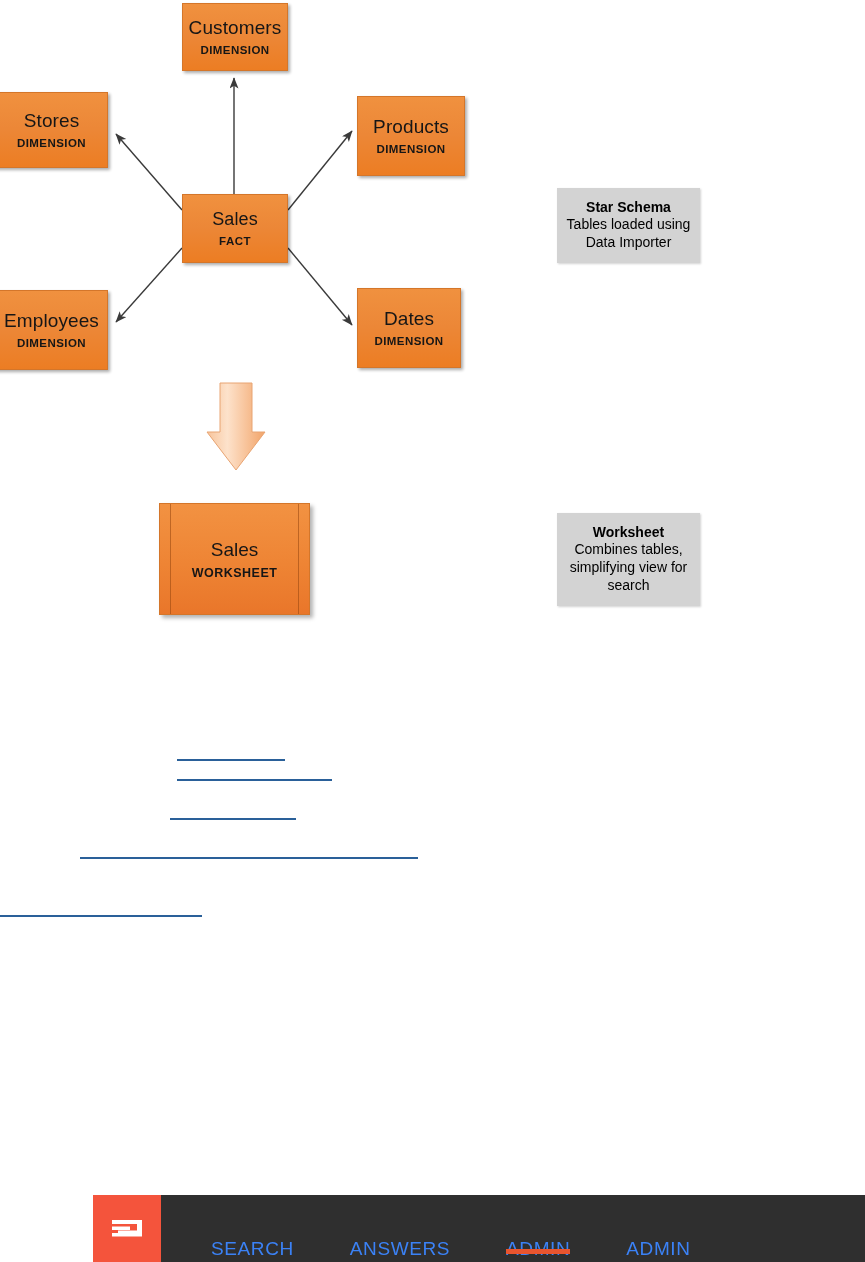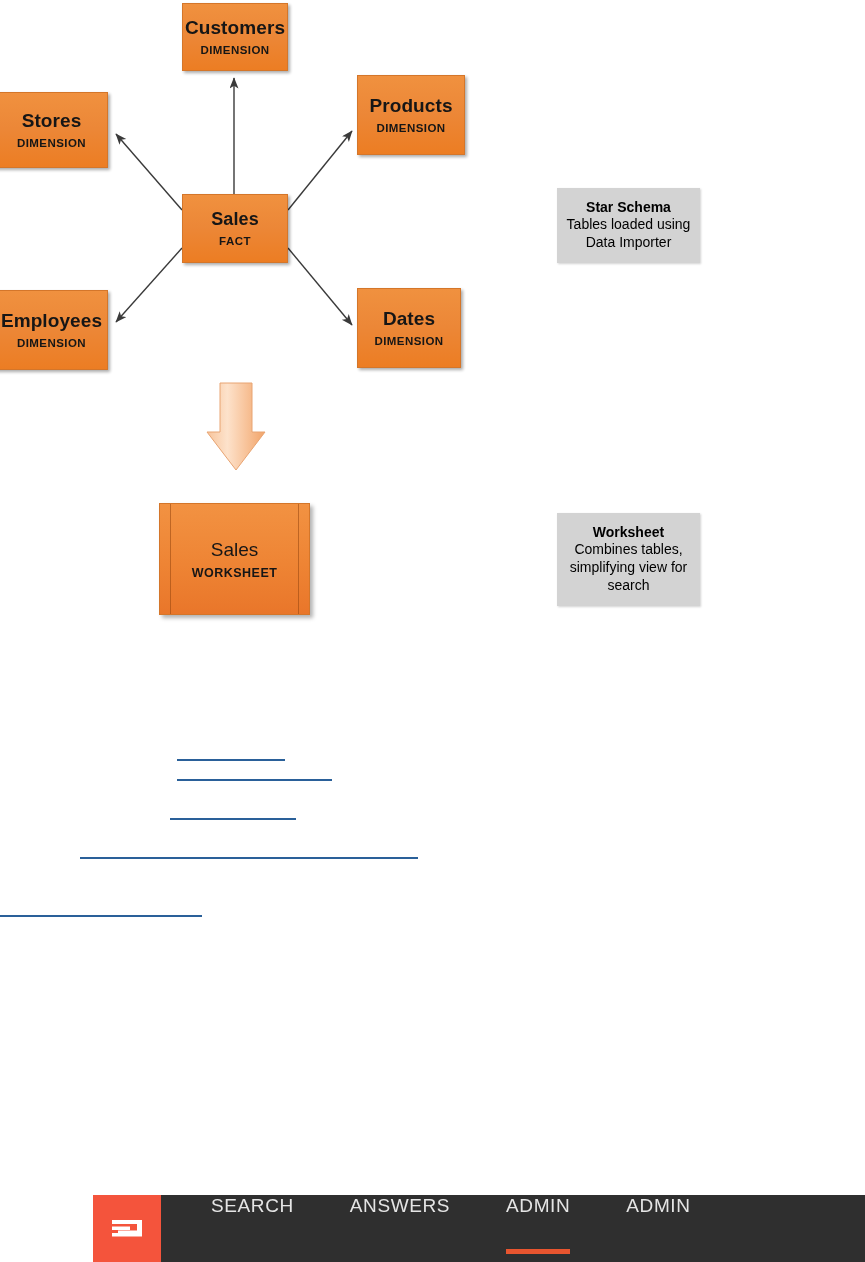--- a/index.html
+++ b/index.html
@@ -30,21 +30,21 @@
     display: flex;
     flex-direction: column;
     align-items: center;
     justify-content: center;
     color: #1c1c1c;
     text-align: center;
     line-height: 1.12;
   }
   .entity-title {
     font-size: 19px;
-    font-weight: 700;
+    font-weight: 400;
     letter-spacing: 0.1px;
     color: #161616;
     text-align: right;
   }
   .entity-sub {
     font-size: 11.5px;
     font-weight: 600;
     letter-spacing: 0.45px;
     margin-top: 5px;
     color: #161616;
@@ -145,30 +145,30 @@
   #nav-logo svg { display: block; }
   #nav-items {
     display: flex;
     align-items: center;
     flex: 1 1 auto;
     padding-left: 50px;
     gap: 56px;
   }
   .nav-item {
     position: relative;
-    color: #e5e5e5;
+    color: #3b82f6;
     font-size: 19px;
     letter-spacing: 0.6px;
     font-weight: 400;
     white-space: nowrap;
     padding-bottom: 2px;
     cursor: pointer;
     align-self: stretch;
     display: flex;
-    align-items: flex-start;
+    align-items: flex-end;
   }
   .nav-item.active::after {
     content: "";
     position: absolute;
     left: 0; right: 0;
     bottom: 8px;
     height: 5px;
     background: #e8552f;
   }
 </style>
@@ -207,21 +207,21 @@
   <div class="entity-box" style="left:182px; top:3px; width:106px; height:68px;">
     <span class="entity-title">Customers</span>
     <span class="entity-sub">DIMENSION</span>
   </div>
 
   <div class="entity-box" style="left:-5px; top:92px; width:113px; height:76px;">
     <span class="entity-title">Stores</span>
     <span class="entity-sub">DIMENSION</span>
   </div>
 
-  <div class="entity-box" style="left:357px; top:75px; width:108px; height:80px;">
+  <div class="entity-box" style="left:357px; top:96px; width:108px; height:80px;">
     <span class="entity-title">Products</span>
     <span class="entity-sub">DIMENSION</span>
   </div>
 
   <div class="entity-box fact" style="left:182px; top:194px; width:106px; height:69px;">
     <span class="entity-title">Sales</span>
     <span class="entity-sub">FACT</span>
   </div>
 
   <div class="entity-box" style="left:-5px; top:290px; width:113px; height:80px;">

